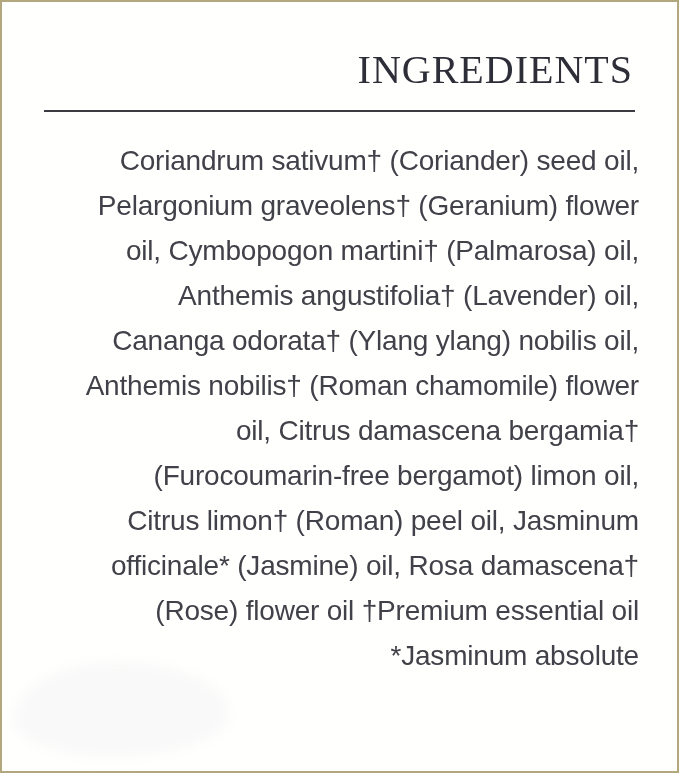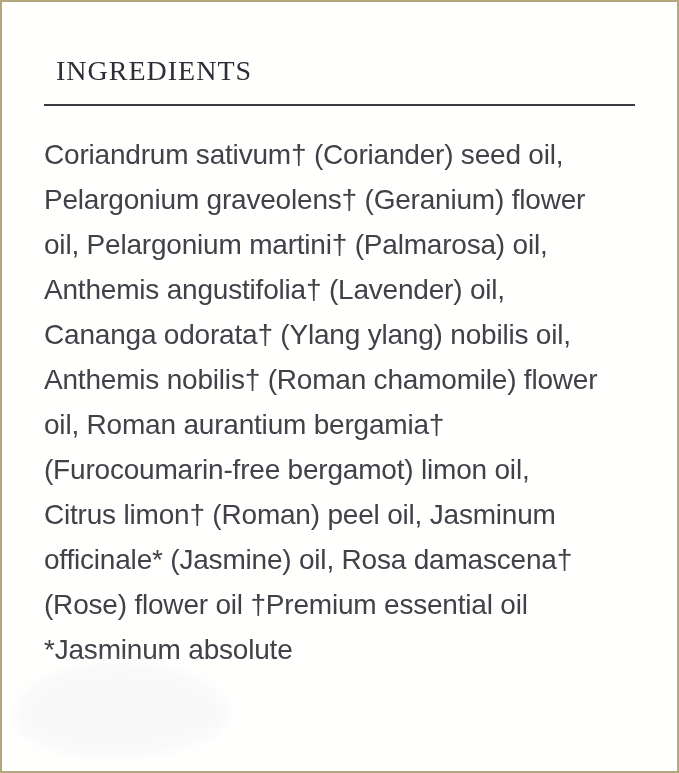--- a/index.html
+++ b/index.html
@@ -11,41 +11,43 @@
   .panel {
     position: relative;
     width: 679px;
     height: 773px;
     box-sizing: border-box;
     border: 2px solid #b3a77d;
     background: #fffffe;
     overflow: hidden;
   }
   .panel-title {
-    margin: 12px;
+    margin: 4px;
     padding: 40px 40px 0 42px;
     font-family: "Liberation Serif", serif;
     font-weight: 400;
-    font-size: 28px;
+    font-size: 40px;
     letter-spacing: 1px;
     color: #2e2e38;
     line-height: 1.2;
+    text-align: right;
   }
   .divider {
     height: 2px;
     background: #3b3b41;
     margin: 16px 42px 0 42px;
     border: none;
   }
   .ingredients-body {
     margin: 26px 38px 0 42px;
     font-size: 28px;
     line-height: 45px;
     color: #414149;
     letter-spacing: -0.2px;
+    text-align: right;
   }
   .ingredient-line {
     white-space: nowrap;
   }
   .faint-smudge {
     position: absolute;
     left: 12px;
     top: 660px;
     width: 215px;
     height: 95px;
@@ -61,25 +63,25 @@
 
 <div class="panel">
 
   <h2 class="panel-title">INGREDIENTS</h2>
 
   <div class="divider"></div>
 
   <div class="ingredients-body">
     <div class="ingredient-line">Coriandrum sativum† (Coriander) seed oil,</div>
     <div class="ingredient-line">Pelargonium graveolens† (Geranium) flower</div>
-    <div class="ingredient-line">oil, Pelargonium martini† (Palmarosa) oil,</div>
+    <div class="ingredient-line">oil, Cymbopogon martini† (Palmarosa) oil,</div>
     <div class="ingredient-line">Anthemis angustifolia† (Lavender) oil,</div>
     <div class="ingredient-line">Cananga odorata† (Ylang ylang) nobilis oil,</div>
     <div class="ingredient-line">Anthemis nobilis† (Roman chamomile) flower</div>
-    <div class="ingredient-line">oil, Roman aurantium bergamia†</div>
+    <div class="ingredient-line">oil, Citrus damascena bergamia†</div>
     <div class="ingredient-line">(Furocoumarin-free bergamot) limon oil,</div>
     <div class="ingredient-line">Citrus limon† (Roman) peel oil, Jasminum</div>
     <div class="ingredient-line">officinale* (Jasmine) oil, Rosa damascena†</div>
     <div class="ingredient-line">(Rose) flower oil †Premium essential oil</div>
     <div class="ingredient-line">*Jasminum absolute</div>
   </div>
 
   <div class="faint-smudge"></div>
 
 </div>

